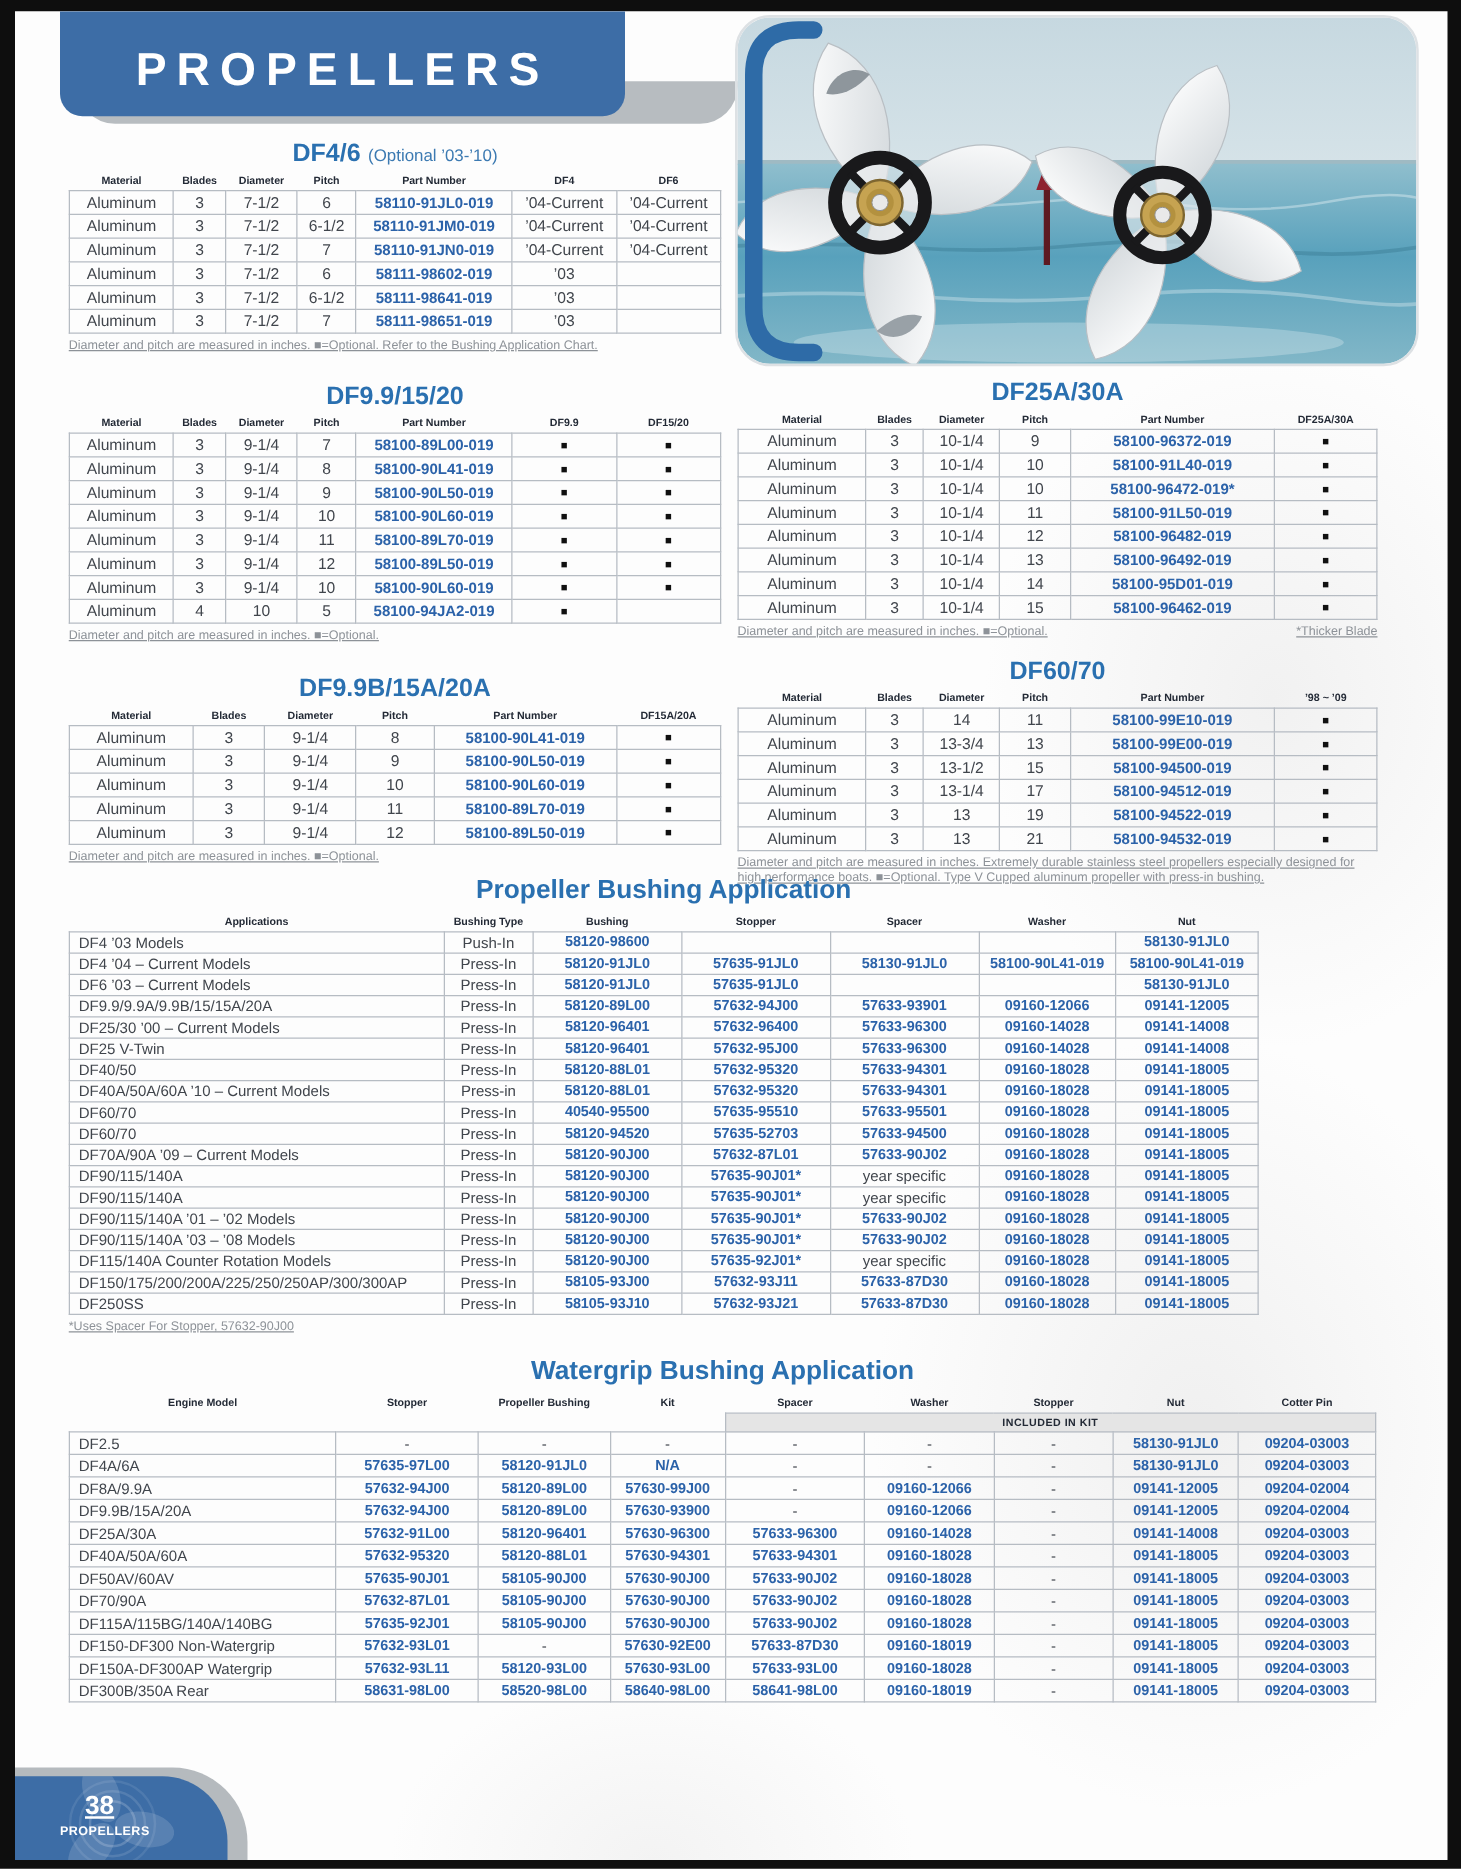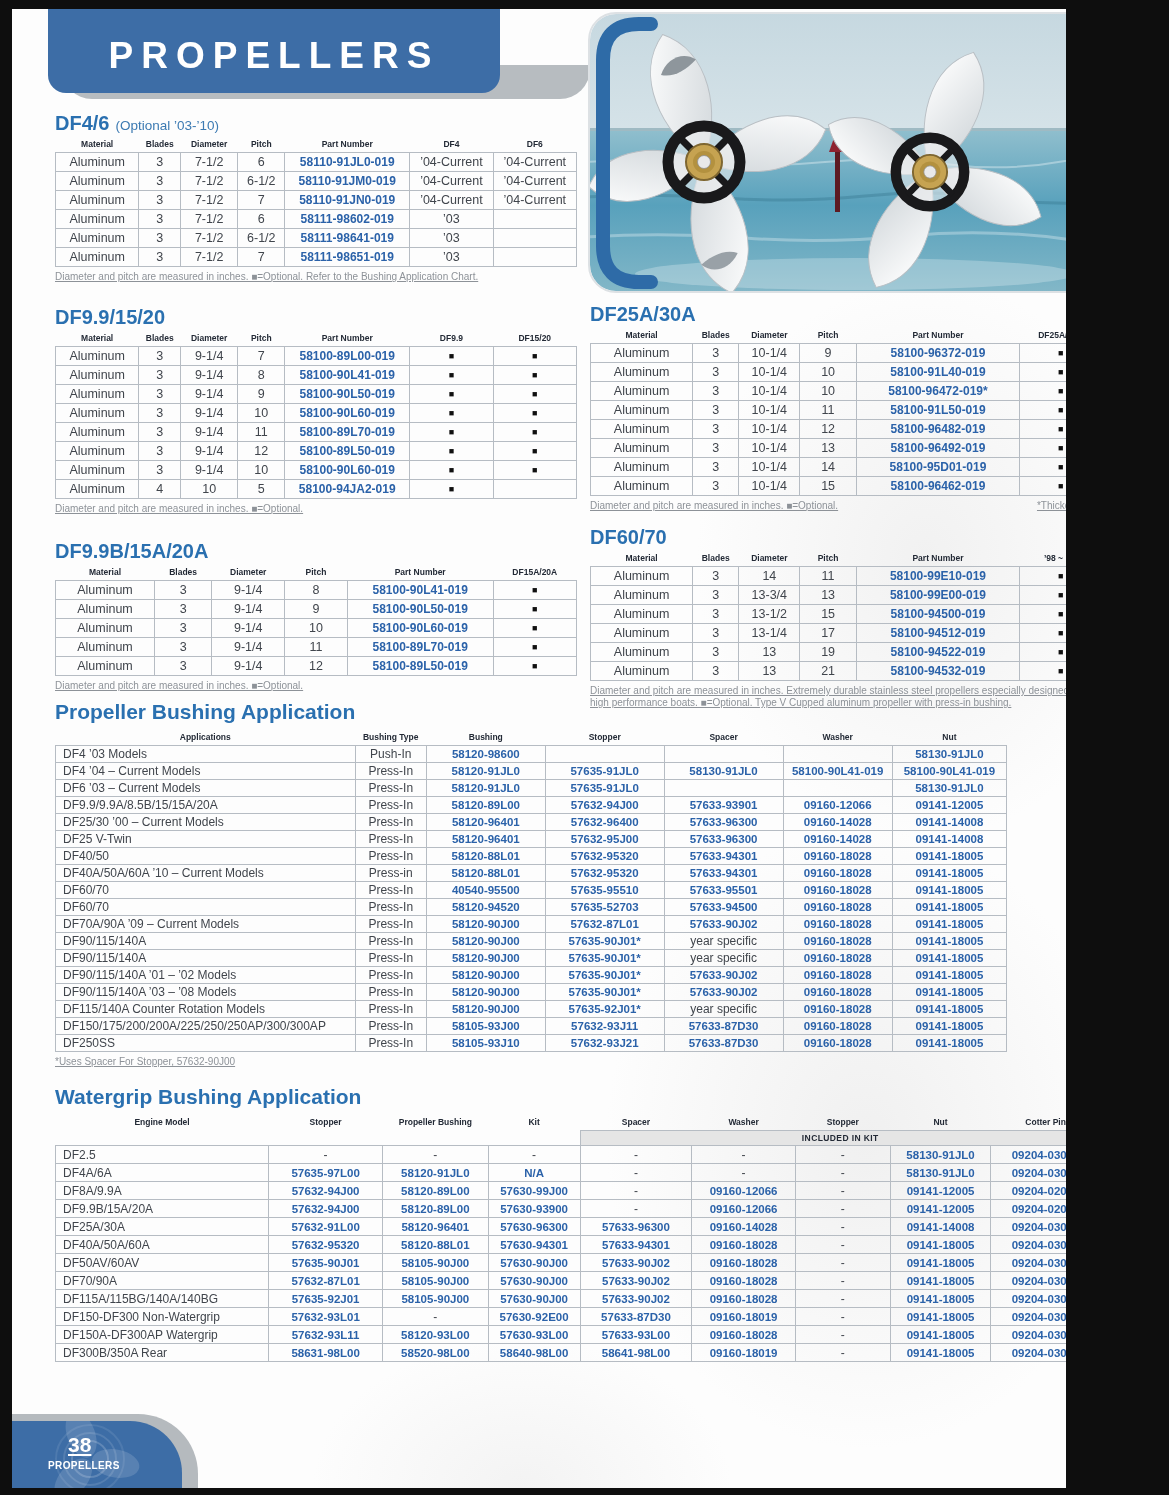--- a/index.html
+++ b/index.html
@@ -1,21 +1,21 @@
 <!DOCTYPE html>
 <html><head>
 <meta charset="utf-8">
 <style>
   html,body{margin:0;padding:0;}
   body{
     width:1169px;height:1495px;position:relative;background:#0e0e0e;
     font-family:"Liberation Sans", sans-serif;overflow:hidden;
   }
   .page{
-    position:absolute;left:12px;top:9px;width:1054px;height:1479px;
+    position:absolute;left:12px;top:9px;width:1146px;height:1479px;
     background:#fdfdfd;overflow:hidden;
   }
   
   .wm{position:absolute;border-radius:50%;pointer-events:none;}
   .wm1{right:-90px;top:270px;width:460px;height:560px;background:radial-gradient(closest-side,#f1f1f1,rgba(241,241,241,0));}
   .wm2{right:-60px;top:820px;width:520px;height:620px;background:radial-gradient(closest-side,#f0f0f0,rgba(240,240,240,0));}
   .wm3{left:300px;top:1330px;width:420px;height:300px;background:radial-gradient(closest-side,#f3f3f3,rgba(243,243,243,0));}
 
   
   .banner-shadow{position:absolute;left:50px;top:56px;width:528px;height:34px;background:#b7bcc0;border-radius:0 0 30px 30px;}
@@ -31,21 +31,21 @@
   
   .sec{position:absolute;}
   #sec-df46   {left:43px;top:103px;width:522px;}
   #sec-df9915 {left:43px;top:297px;width:522px;}
   #sec-df99b  {left:43px;top:531px;width:522px;}
   #sec-df25a  {left:578px;top:294px;width:512px;}
   #sec-df6070 {left:578px;top:517px;width:512px;}
   #sec-bushing{left:43px;top:691px;width:952px;}
   #sec-water  {left:43px;top:1076px;width:1046px;}
 
-  .sec-heading{font-weight:bold;color:#2a70b0;font-size:20px;margin:0 0 4px 0;}
+  .sec-heading{font-weight:bold;color:#2a70b0;font-size:20px;margin:0 0 4px 0;text-align:center;}
   .sec-heading .sub{font-weight:normal;font-size:13.5px;margin-left:6px;color:#3c7ab2;}
   #sec-bushing .sec-heading,#sec-water .sec-heading{font-size:21px;margin-bottom:8px;}
 
   table.ptable{border-collapse:collapse;width:100%;table-layout:fixed;}
   .ptable thead th{font-size:8.5px;font-weight:bold;color:#232a36;padding:0 1px 3px;line-height:10px;}
   .ptable tbody{border:1px solid #9aa1a9;}
   .ptable tbody td{
     border:1px solid #b6bcc3;text-align:center;font-size:12.5px;color:#40454c;
     padding:1px 4px;height:16px;line-height:15px;white-space:nowrap;overflow:hidden;
   }
@@ -647,21 +647,21 @@
           <tr>
             <td class="left">DF6  ’03 – Current Models</td>
             <td>Press-In</td>
             <td class="pn">58120-91JL0</td>
             <td class="pn">57635-91JL0</td>
             <td></td>
             <td></td>
             <td class="pn">58130-91JL0</td>
           </tr>
           <tr>
-            <td class="left">DF9.9/9.9A/8.5B/15/15A/20A</td>
+            <td class="left">DF9.9/9.9A/9.9B/15/15A/20A</td>
             <td>Press-In</td>
             <td class="pn">58120-89L00</td>
             <td class="pn">57632-94J00</td>
             <td class="pn">57633-93901</td>
             <td class="pn">09160-12066</td>
             <td class="pn">09141-12005</td>
           </tr>
           <tr>
             <td class="left">DF25/30  ’00 –  Current Models</td>
             <td>Press-In</td>

